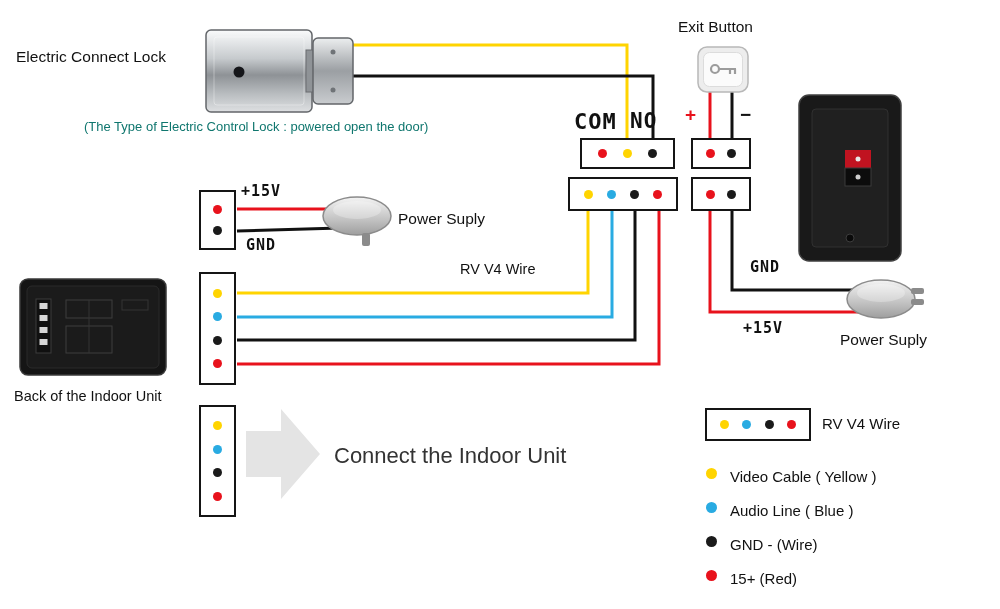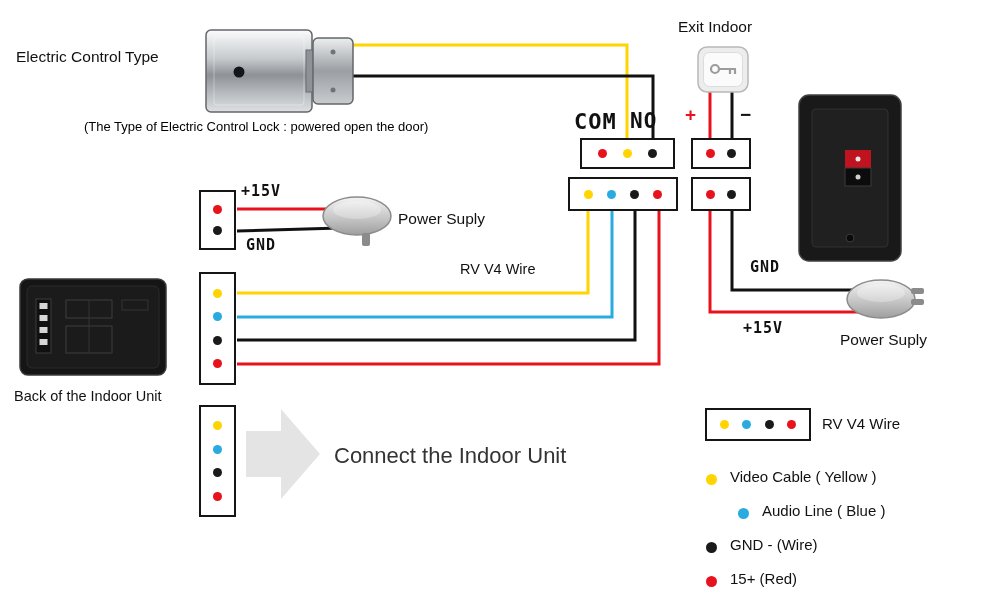--- a/index.html
+++ b/index.html
@@ -4,28 +4,28 @@
 <style>
   html,body{margin:0;padding:0;background:#fff;}
   .stage{
     position:relative;width:1000px;height:609px;background:#ffffff;
     font-family:"Liberation Sans",sans-serif;color:#111;overflow:hidden;
   }
   svg.layer{position:absolute;left:0;top:0;}
   .lbl{position:absolute;white-space:nowrap;line-height:1.15;}
   .mono{font-family:"DejaVu Sans Mono",monospace;font-weight:bold;letter-spacing:1px;}
   .red-text{color:#e8121c;}
-  .note{color:#000000;}
+  .note{color:#0f766e;}
   .tblock{
     position:absolute;background:#fff;border:2px solid #151515;
     display:flex;align-items:center;justify-content:space-evenly;box-sizing:border-box;
   }
   .tblock.v{flex-direction:column;}
   .dot{width:9px;height:9px;border-radius:50%;flex:0 0 auto;}
-  .legend-row{position:absolute;display:flex;align-items:flex-end;gap:13px;}
+  .legend-row{position:absolute;display:flex;align-items:flex-start;gap:13px;}
   .legend-dot{width:11px;height:11px;border-radius:50%;flex:0 0 auto;}
   .legend-label{font-size:15px;}
 </style>
 </head>
 <body>
 
 <div class="stage">
 
   <svg class="layer" width="1000" height="609" viewBox="0 0 1000 609">
     <defs>
@@ -157,25 +157,25 @@
     <span class="dot" style="background-color: rgb(232, 18, 28);"></span>
   </div>
 
   <div class="tblock v" style="left:199px;top:405px;width:37px;height:112px">
     <span class="dot" style="background-color: rgb(255, 212, 0);"></span>
     <span class="dot" style="background-color: rgb(41, 171, 226);"></span>
     <span class="dot" style="background-color: rgb(26, 26, 26);"></span>
     <span class="dot" style="background-color: rgb(232, 18, 28);"></span>
   </div>
 
-  <div class="lbl" style="left:16px;top:48px;font-size:15.5px">Electric Control Type</div>
+  <div class="lbl" style="left:16px;top:48px;font-size:15.5px">Electric Connect Lock</div>
 
   <div class="lbl note" style="left:84px;top:120px;font-size:13px">(The Type of Electric Control Lock : powered open the door)</div>
 
-  <div class="lbl" style="left:678px;top:18px;font-size:15.5px">Exit Indoor</div>
+  <div class="lbl" style="left:678px;top:18px;font-size:15.5px">Exit Button</div>
 
 
   <div class="lbl mono" style="left:574px;top:109px;font-size:22px">COM</div>
   <div class="lbl mono" style="left:630px;top:109px;font-size:21px">NO</div>
   <div class="lbl red-text" style="left:685px;top:104px;font-size:19px;font-weight:bold">+</div>
   <div class="lbl" style="left:740px;top:104px;font-size:19px;font-weight:bold">−</div>
 
   <div class="lbl mono" style="left:241px;top:183px;font-size:15px">+15V</div>
   <div class="lbl mono" style="left:246px;top:237px;font-size:15px">GND</div>
 
@@ -197,21 +197,21 @@
     <span class="dot" style="background-color: rgb(41, 171, 226);"></span>
     <span class="dot" style="background-color: rgb(26, 26, 26);"></span>
     <span class="dot" style="background-color: rgb(232, 18, 28);"></span>
   </div>
   <div class="lbl" style="left:822px;top:415px;font-size:15px">RV V4 Wire</div>
 
   <div class="legend-row" style="left:706px;top:468px">
     <span class="legend-dot" style="background-color: rgb(255, 212, 0);"></span>
     <span class="legend-label">Video Cable ( Yellow )</span>
   </div>
-  <div class="legend-row" style="left:738px;top:502px">
+  <div class="legend-row" style="left:706px;top:502px">
     <span class="legend-dot" style="background-color: rgb(41, 171, 226);"></span>
     <span class="legend-label">Audio Line ( Blue )</span>
   </div>
   <div class="legend-row" style="left:706px;top:536px">
     <span class="legend-dot" style="background-color: rgb(26, 26, 26);"></span>
     <span class="legend-label">GND - (Wire)</span>
   </div>
   <div class="legend-row" style="left:706px;top:570px">
     <span class="legend-dot" style="background-color: rgb(232, 18, 28);"></span>
     <span class="legend-label">15+ (Red)</span>

